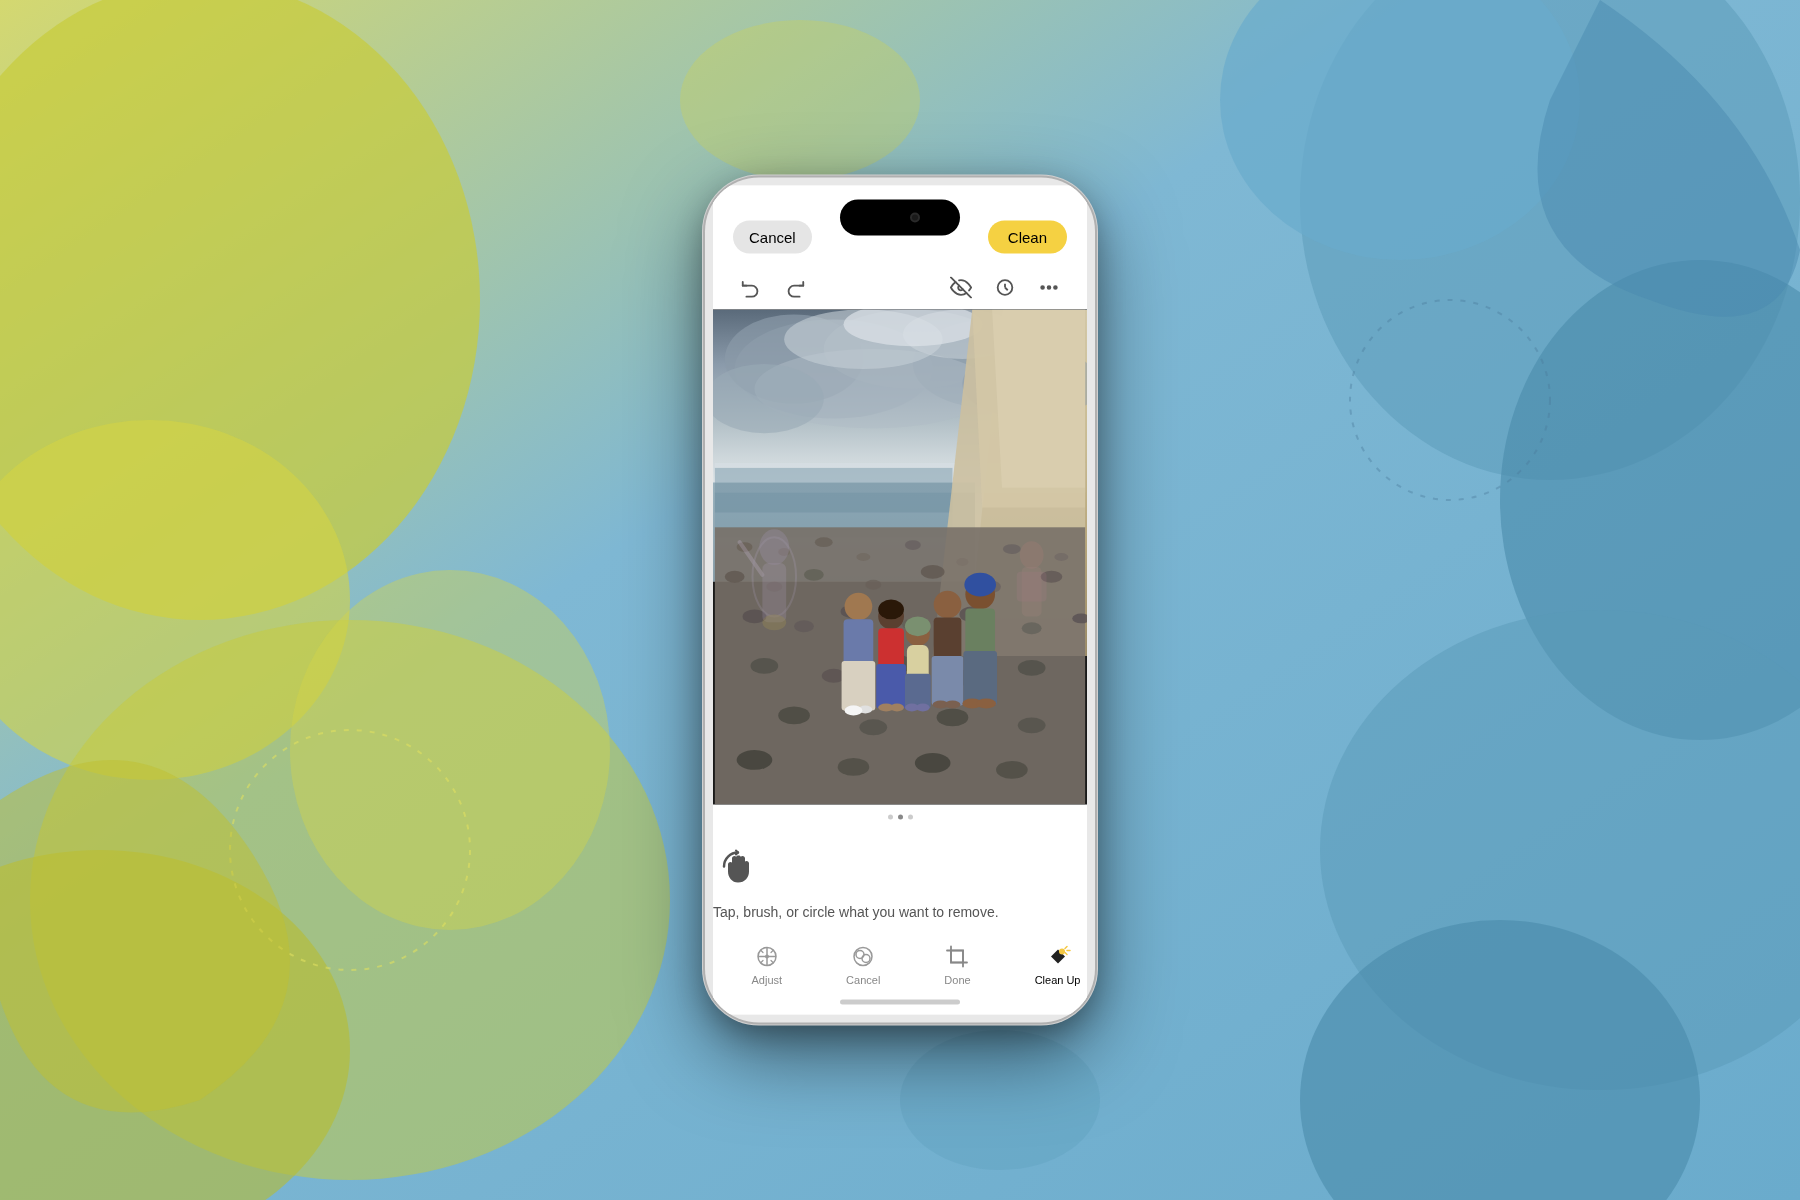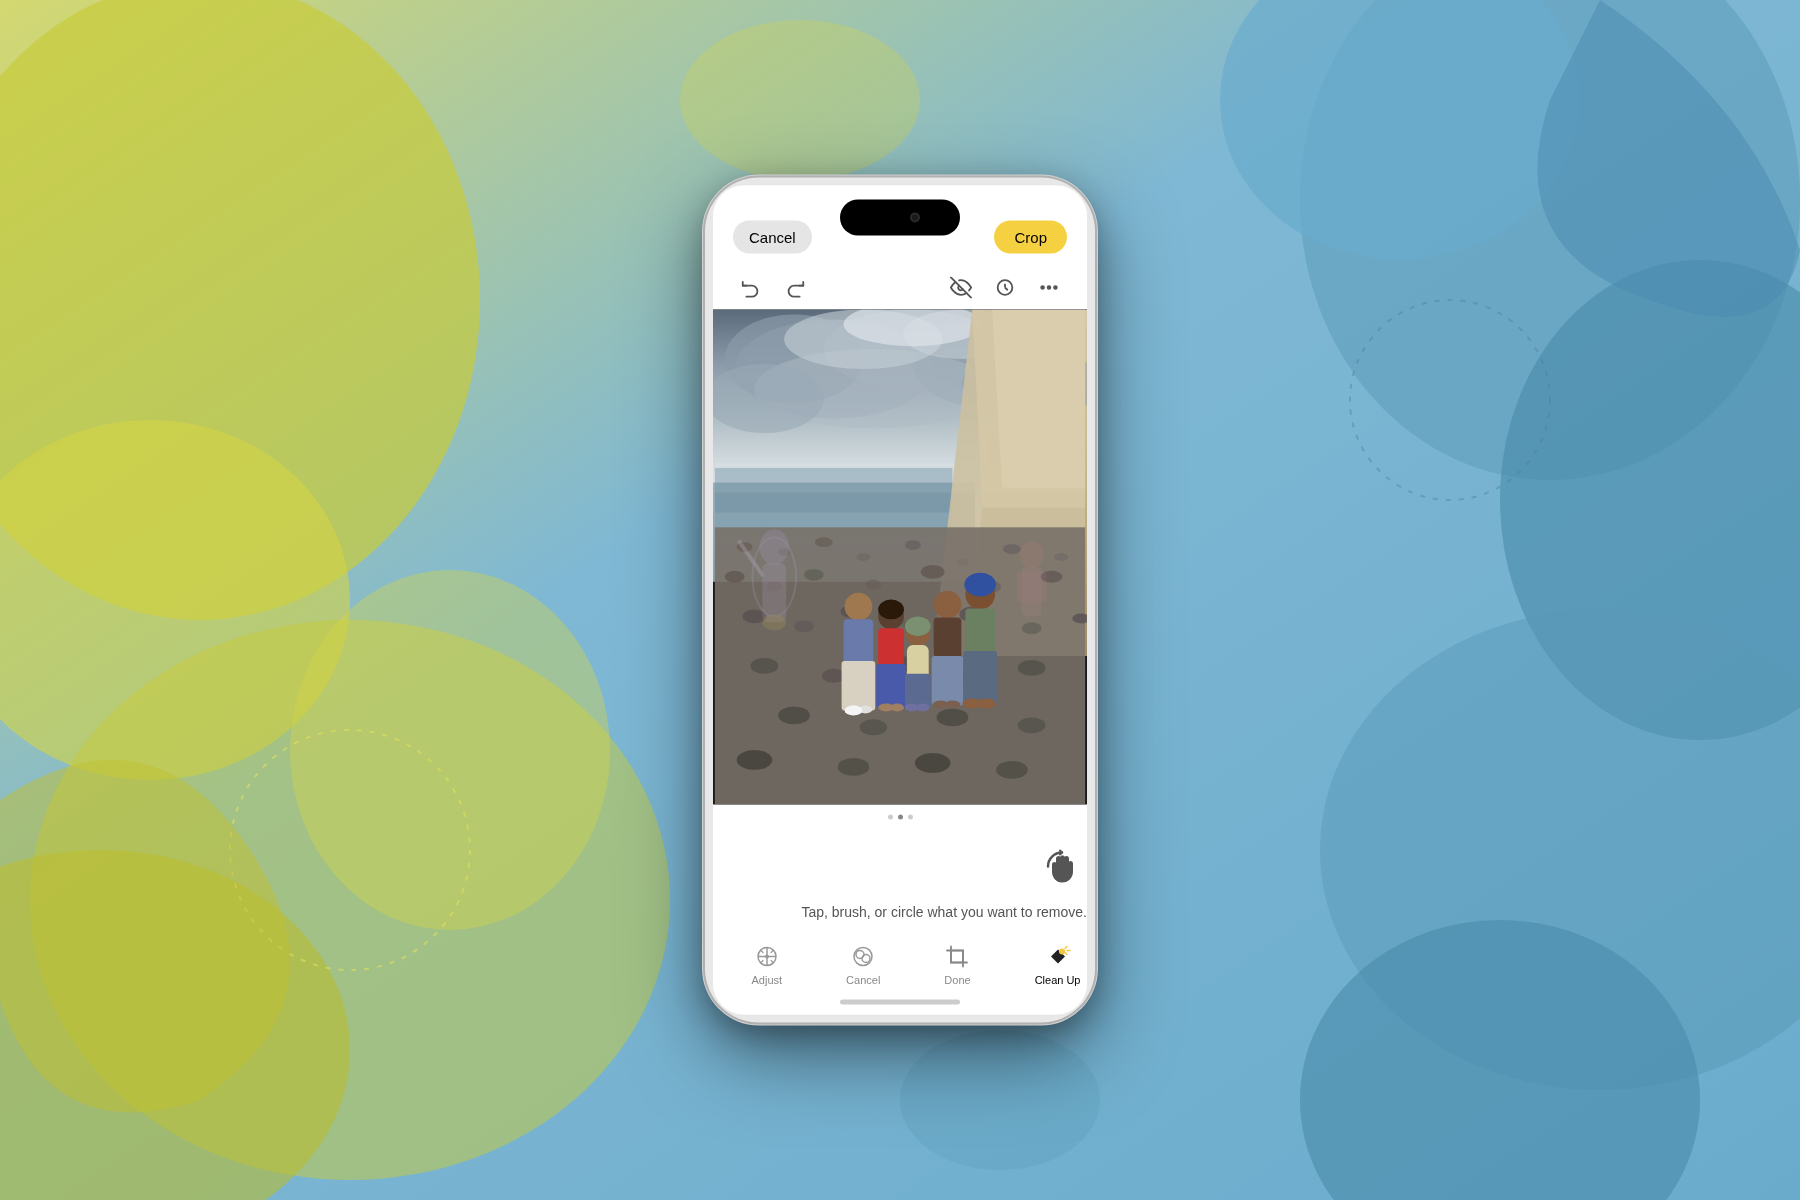--- a/index.html
+++ b/index.html
@@ -69,21 +69,21 @@
       border-radius: 0 2px 2px 0;
     }
 
     .phone-screen {
       position: absolute;
       top: 8px;
       left: 8px;
       right: 8px;
       bottom: 8px;
       background: #ffffff;
-      border-radius: 31px;
+      border-radius: 8px;
       overflow: hidden;
       display: flex;
       flex-direction: column;
     }
 
     
     .dynamic-island {
       position: absolute;
       top: 14px;
       left: 50%;
@@ -259,21 +259,21 @@
     }
 
     .page-dot.active {
       background: #888;
     }
 
     
     .gesture-area {
       display: flex;
       flex-direction: column;
-      align-items: flex-end;
+      align-items: flex-start;
       padding: 16px 0 12px;
       gap: 12px;
     }
 
     .gesture-icon {
       width: 50px;
       height: 50px;
       display: flex;
       align-items: center;
       justify-content: center;
@@ -395,21 +395,21 @@
 <div class="phone-container">
   <div class="phone-frame">
     <div class="phone-screen">
 
       <div class="dynamic-island">
         <div class="di-camera"></div>
       </div>
 
       <div class="top-bar">
         <button class="cancel-btn">Cancel</button>
-        <button class="done-btn">Crop</button>
+        <button class="done-btn">Clean</button>
       </div>
 
       <div class="tool-icons-row">
         <div class="tool-icons-left">
 
           <div class="icon-btn">
             <svg class="svg-icon" viewBox="0 0 24 24" fill="none" stroke="#555" stroke-width="2">
               <path d="M3 10h10a6 6 0 0 1 0 12H7" stroke-linecap="round"></path>
               <polyline points="3,6 3,10 7,10" stroke-linecap="round" stroke-linejoin="round"></polyline>
             </svg>

